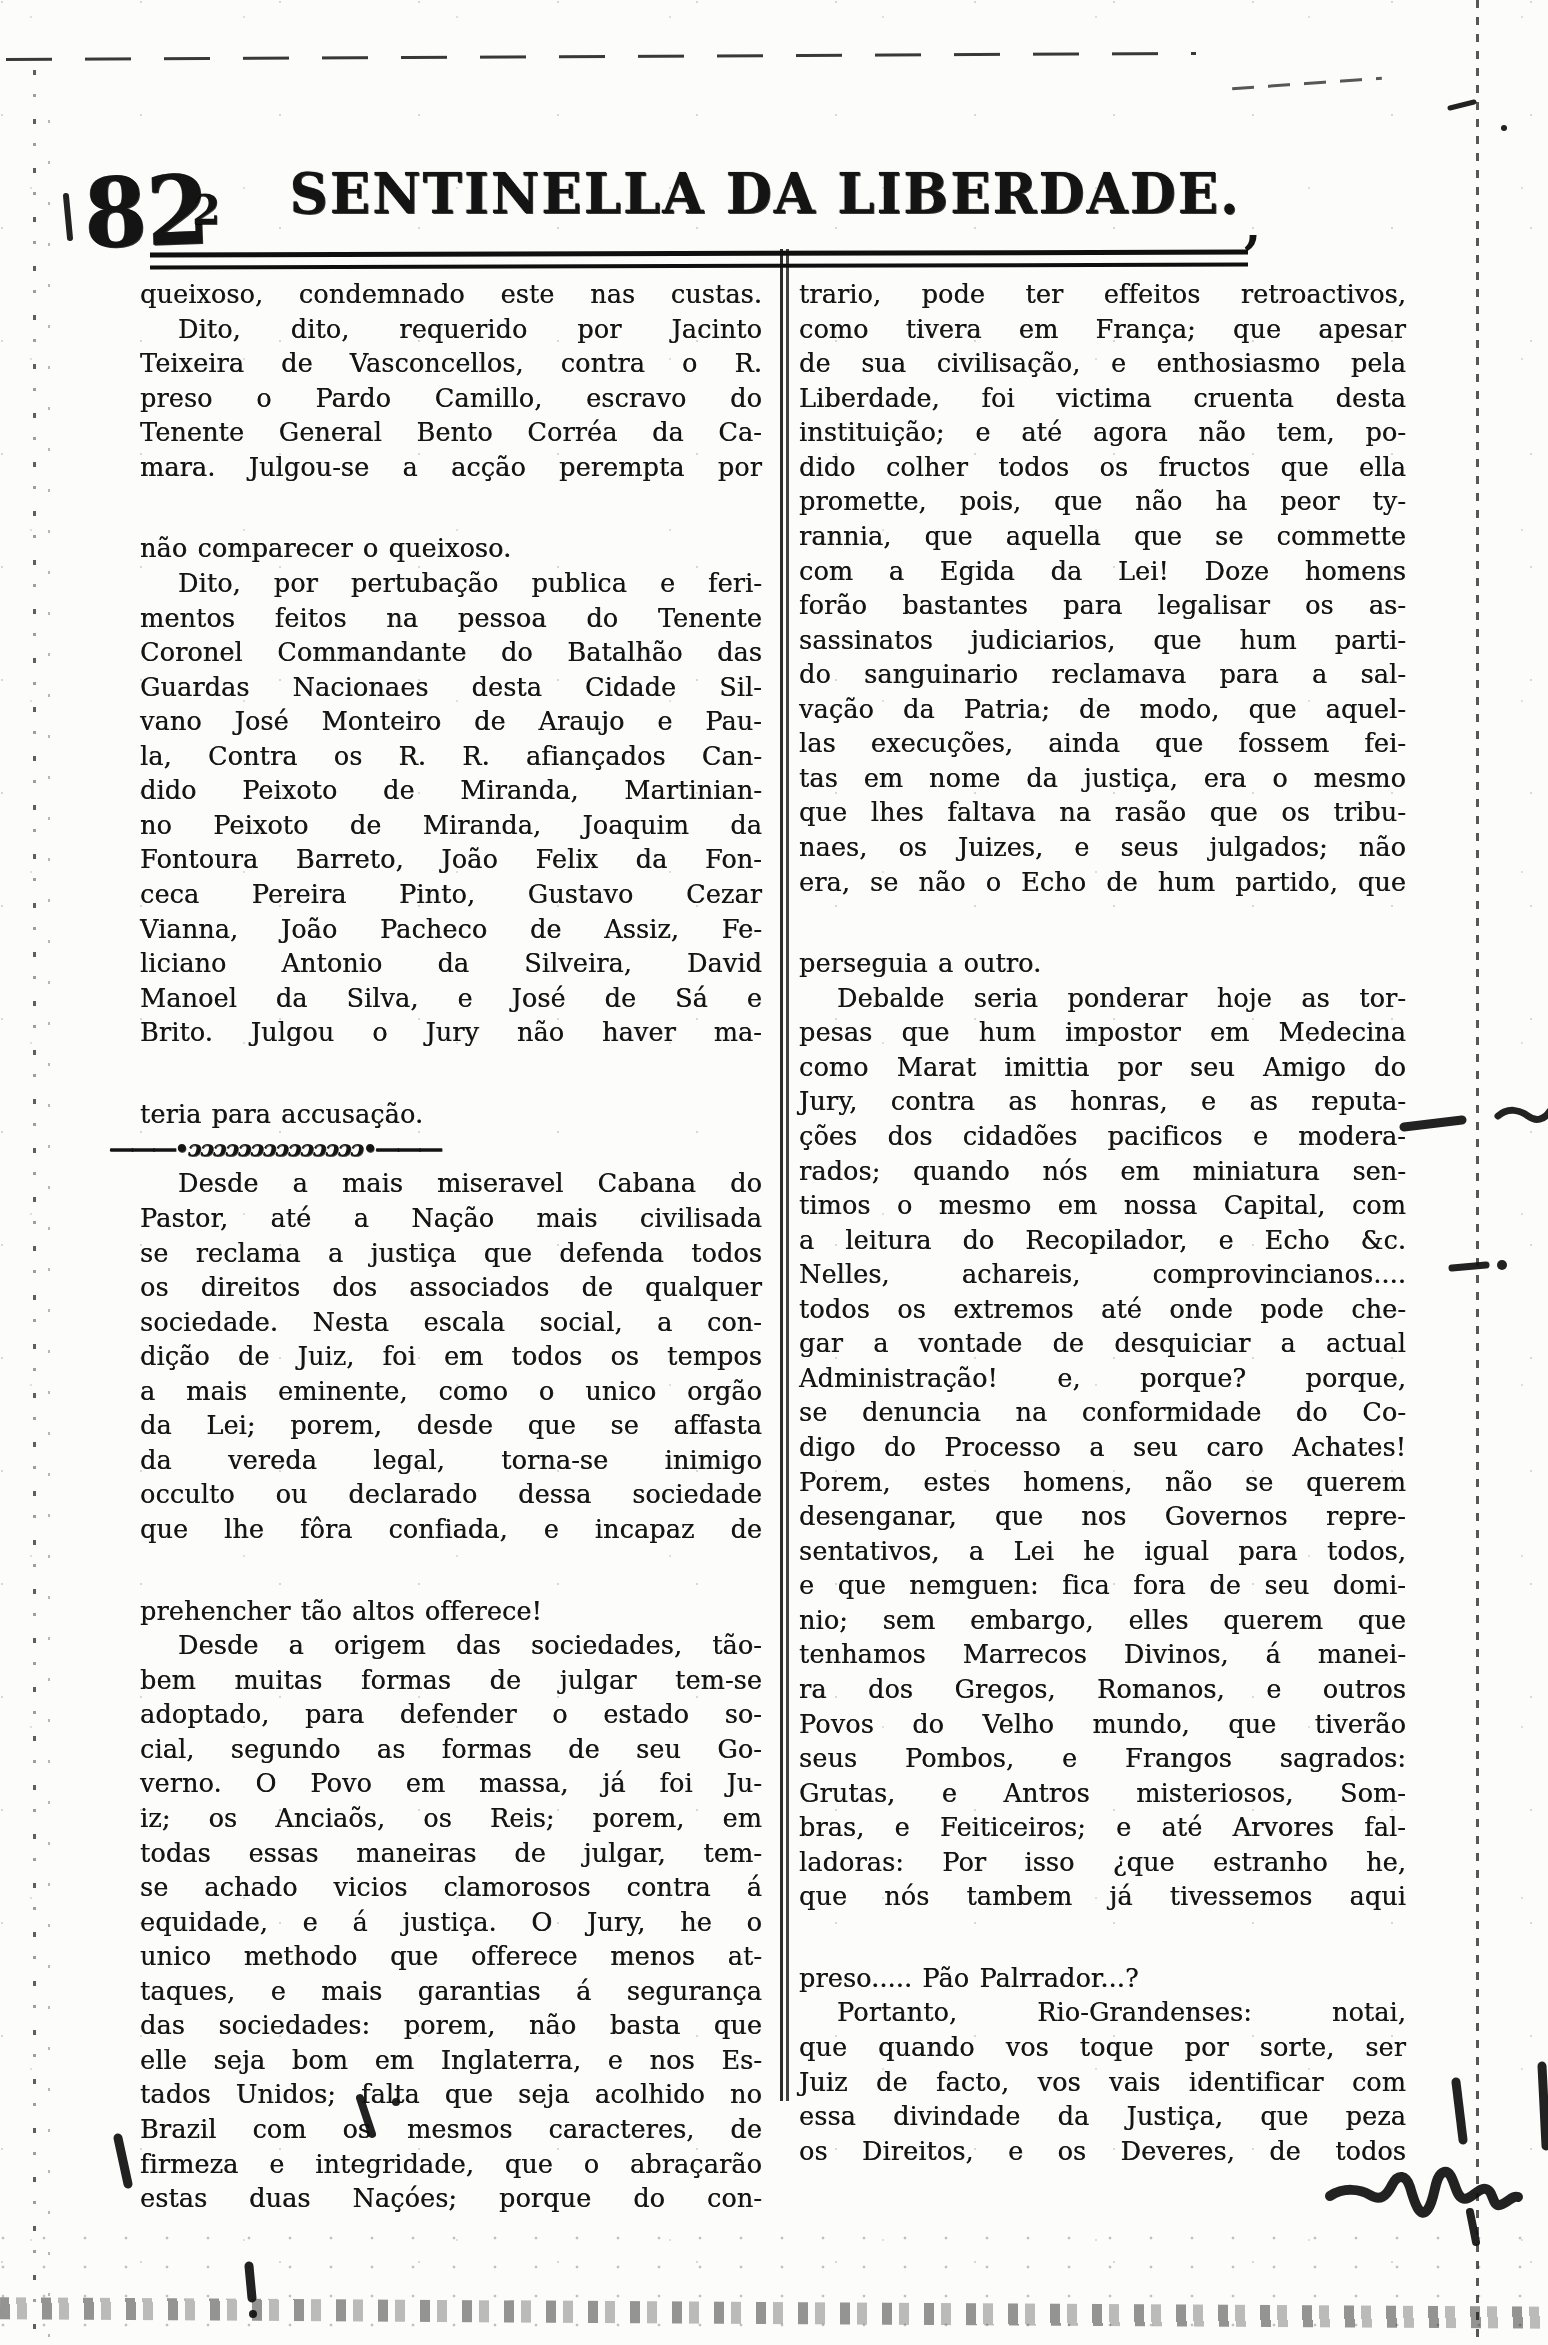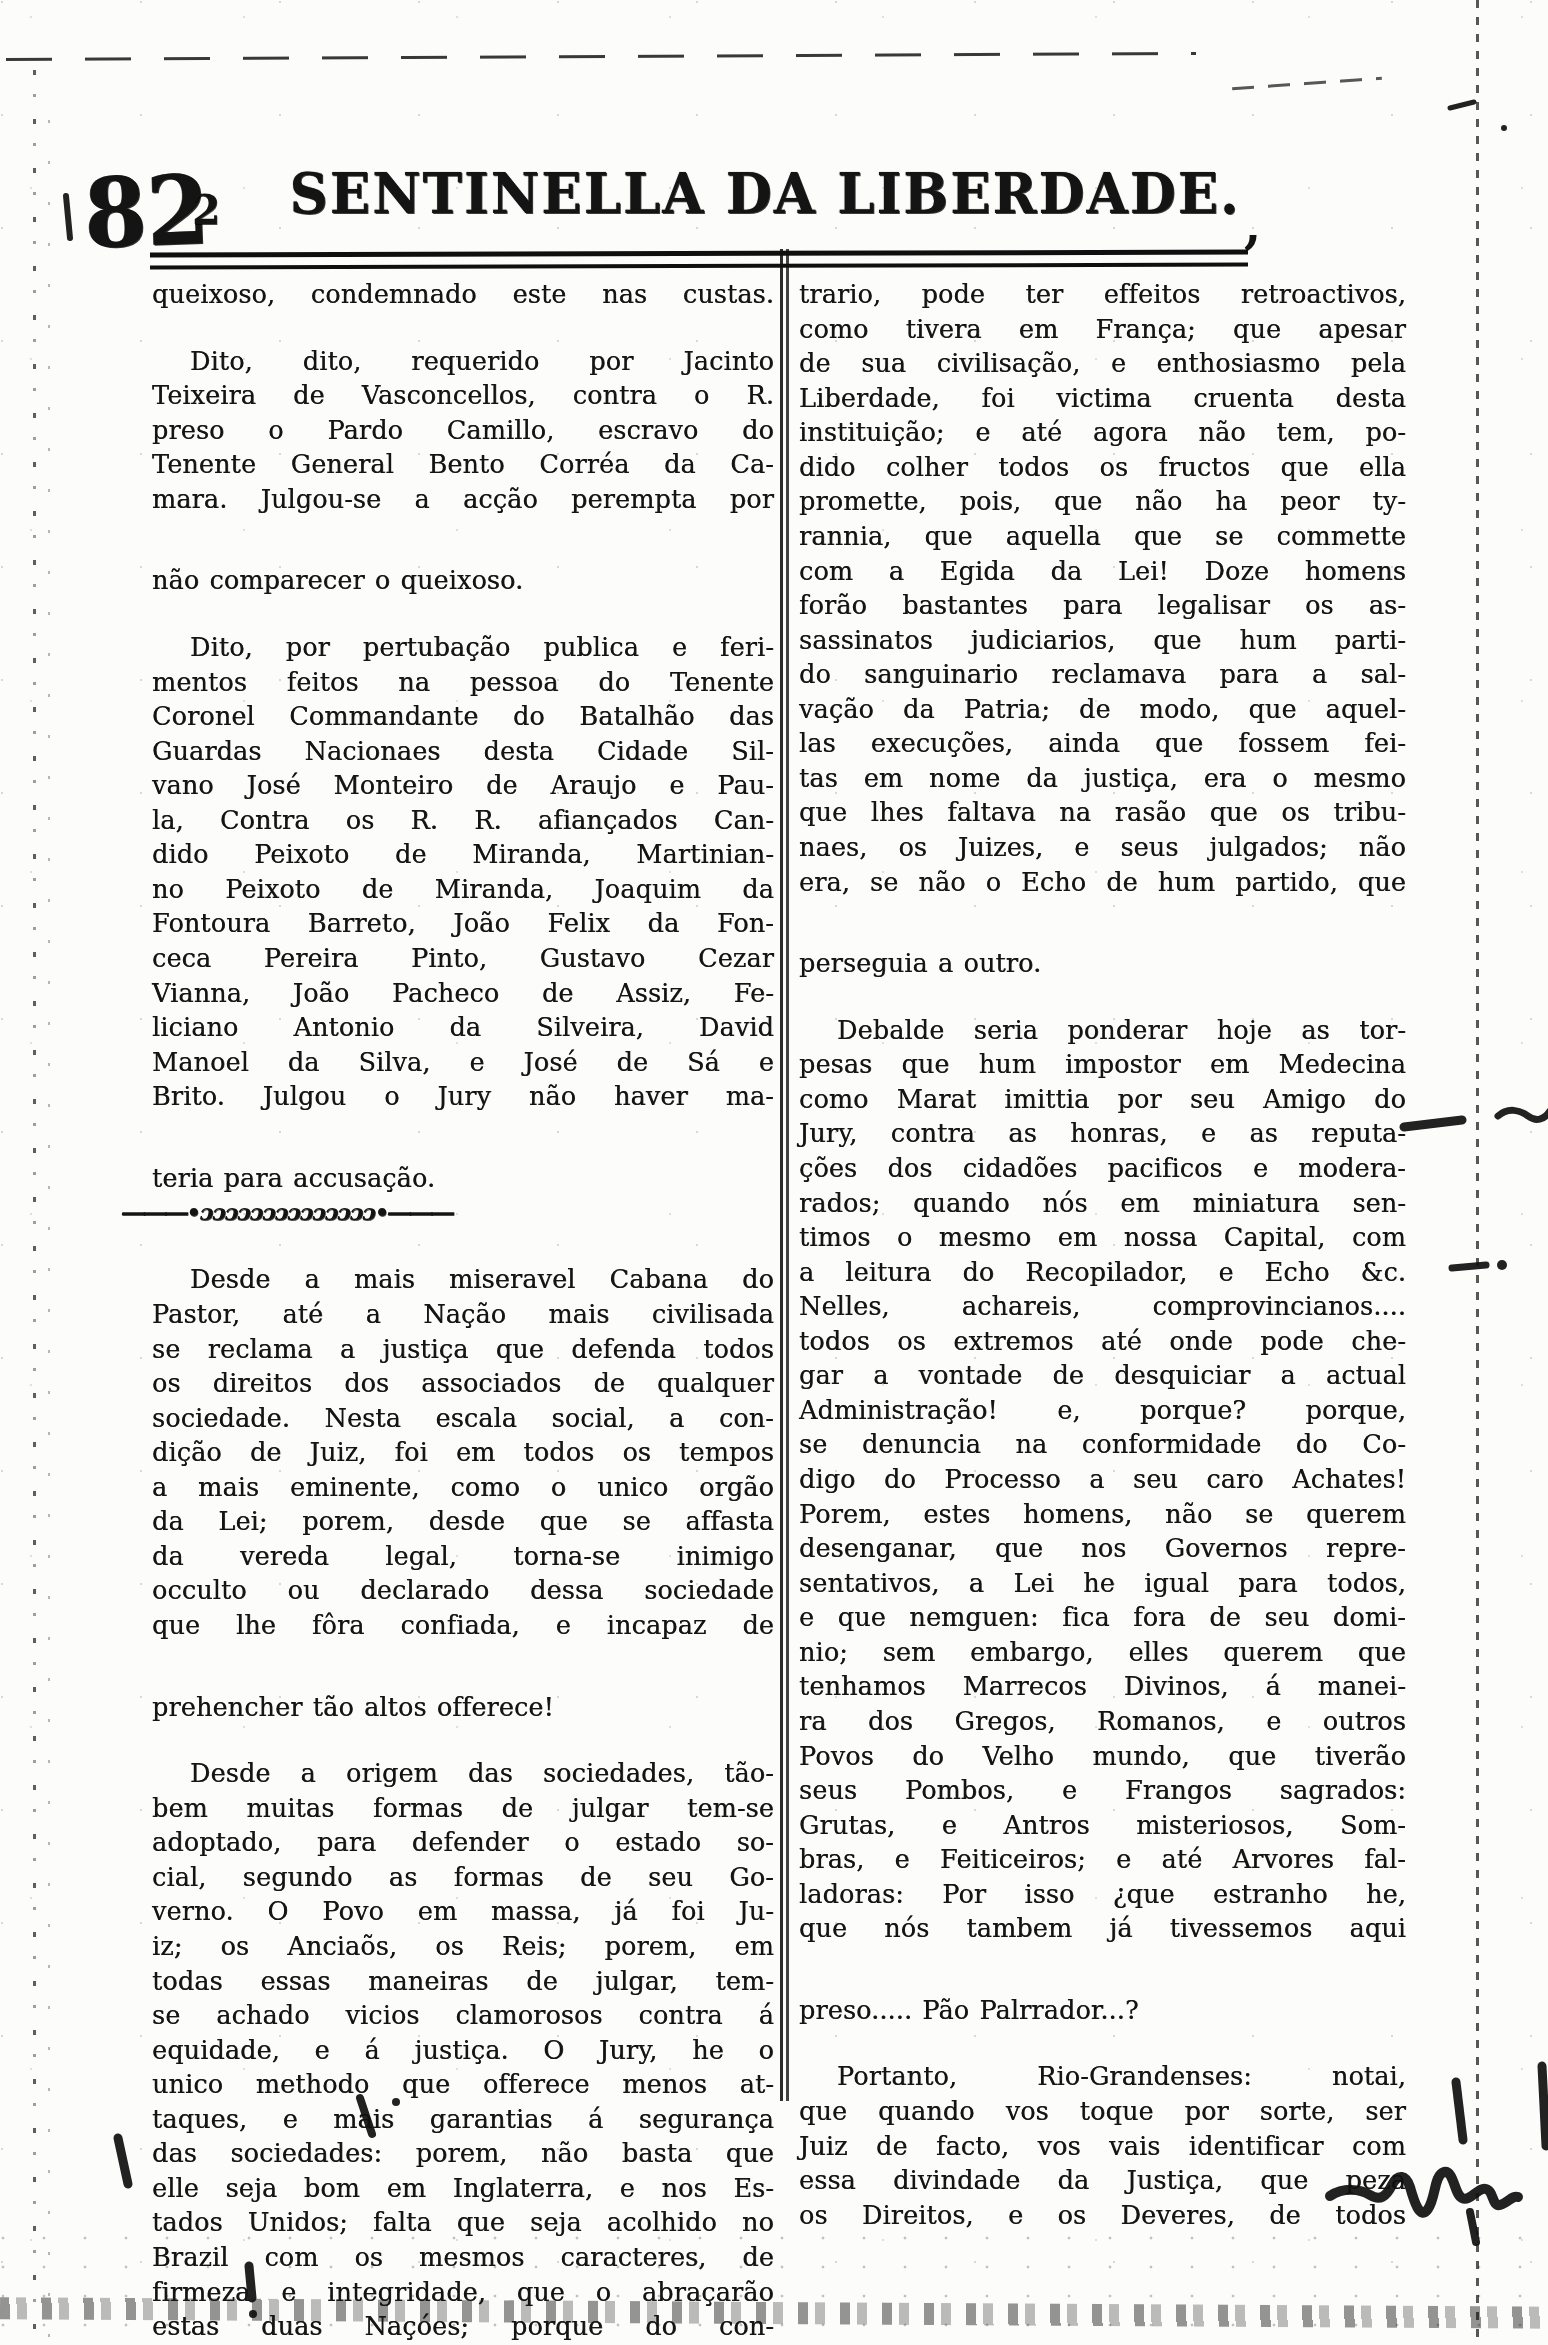--- a/index.html
+++ b/index.html
@@ -33,24 +33,24 @@
   }
   .title-rule {
     position:absolute; left:150px; top:251px; width:1098px; height:17px;
     border-top:5px solid #0f0f0f; border-bottom:4px solid #0f0f0f;
     box-sizing:border-box; transform:rotate(-0.15deg);
   }
   
   .col { position:absolute; top:277px; font-size:25.5px; line-height:34.56px;
          letter-spacing:0.1px; word-spacing:2px;
          text-shadow:0.35px 0.35px 0.45px rgba(10,10,10,0.72); }
-  .col-left  { left:152px; width:622px; }
+  .col-left  { left:140px; width:622px; }
   .col-right { left:799px; width:607px; }
   .line { text-align:justify; text-align-last:justify; }
-  .line.indent { text-indent:38px;margin-top:32px; }
+  .line.indent { text-indent:38px; }
   .line.pend { text-align-last:left;margin-top:47px; }
   .ornament {
     height:35px; line-height:34px; text-align:left;
     font-size:23px; font-weight:bold; font-style:italic;
     letter-spacing:-1.5px; transform:translateX(-30px);
     text-shadow:0.5px 0.5px 0 rgba(0,0,0,.7);
   }
   
   .col-divider {
     position:absolute; left:780px; top:249px; width:9px; height:1852px;

